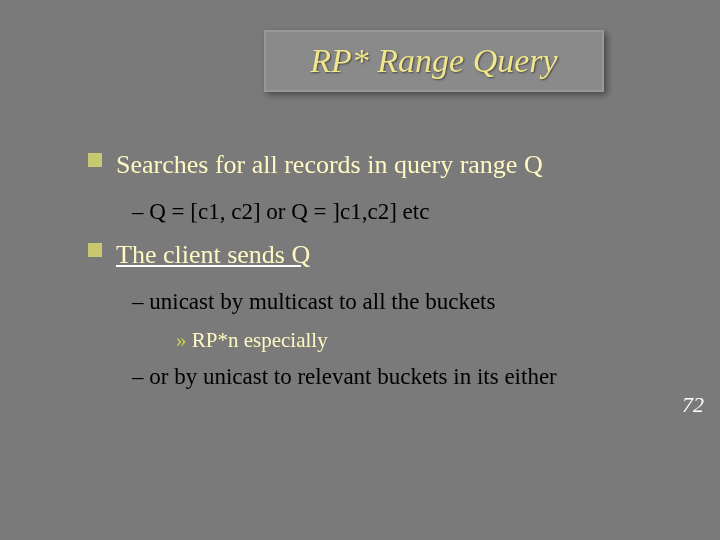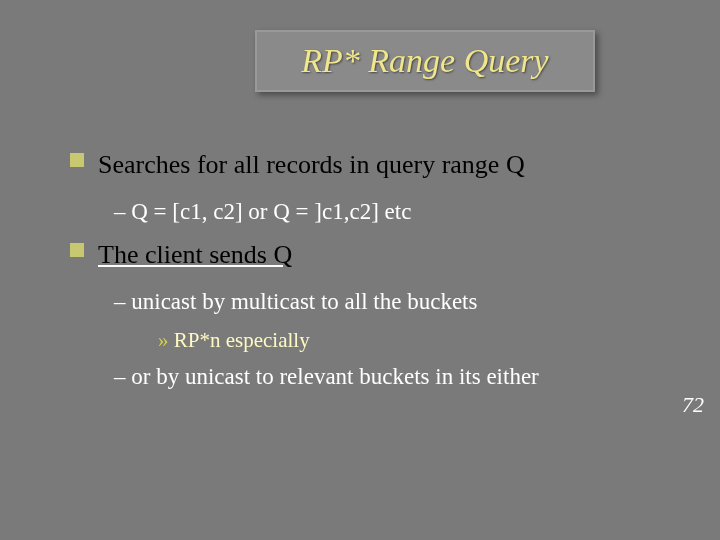--- a/index.html
+++ b/index.html
@@ -11,21 +11,21 @@
       font-family: 'Times New Roman', Times, serif;
       overflow: hidden;
       position: relative;
     }
 
     .slide {
       width: 720px;
       height: 432px;
       background-color: #7a7a7a;
       position: relative;
-      padding: 20px 40px 20px 40px;
+      padding: 20px 40px 20px 58px;
     }
 
     .title-box {
       background-color: #8a8a8a;
       border: 2px solid #999;
       box-shadow: 3px 3px 6px rgba(0,0,0,0.4);
       text-align: center;
       padding: 10px 30px;
       margin: 10px auto 30px auto;
       display: inline-block;
@@ -57,29 +57,29 @@
       width: 14px;
       height: 14px;
       background-color: #c8c870;
       margin-right: 14px;
       margin-top: 5px;
       flex-shrink: 0;
     }
 
     .bullet-text {
       font-size: 26px;
-      color: #000000;
+      color: #fef9c3;
       line-height: 1.3;
     }
 
     .sub-item {
       padding-left: 44px;
       margin-bottom: 8px;
       font-size: 23px;
-      color: #ffffff;
+      color: #000000;
       line-height: 1.4;
     }
 
     .sub-item-dash::before {
       content: '– ';
     }
 
     .sub-sub-item {
       padding-left: 88px;
       margin-bottom: 6px;

